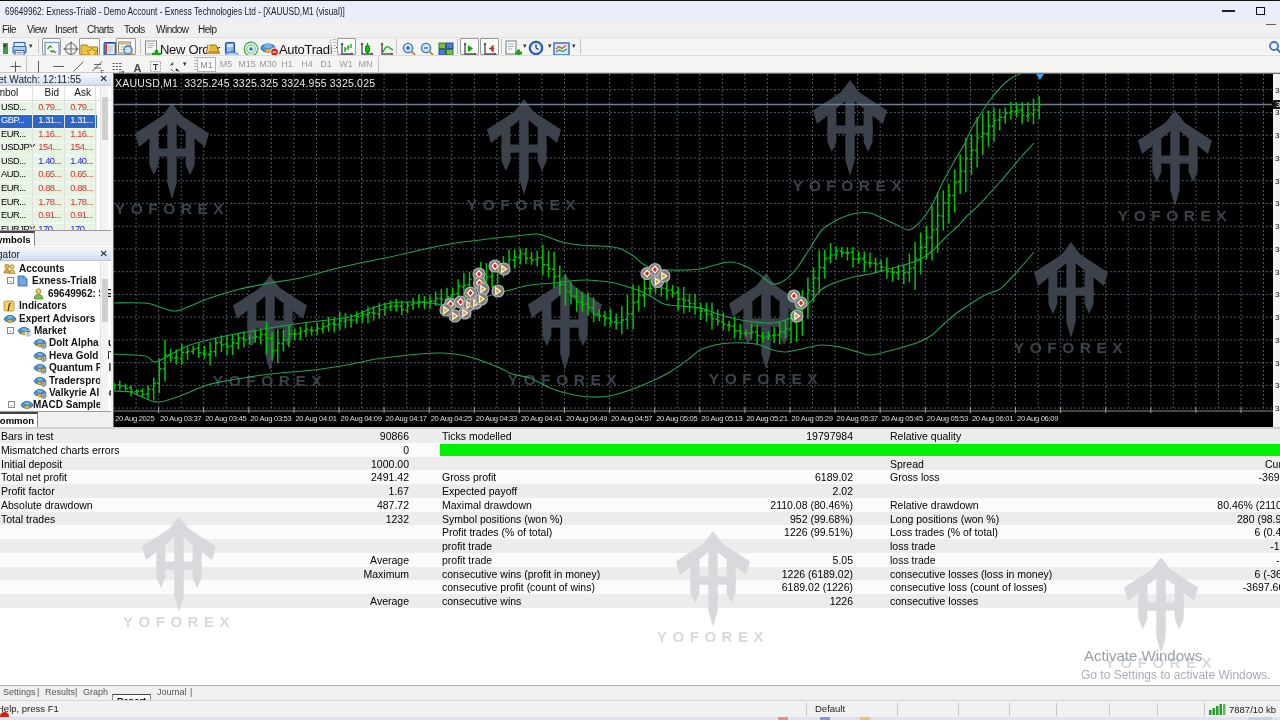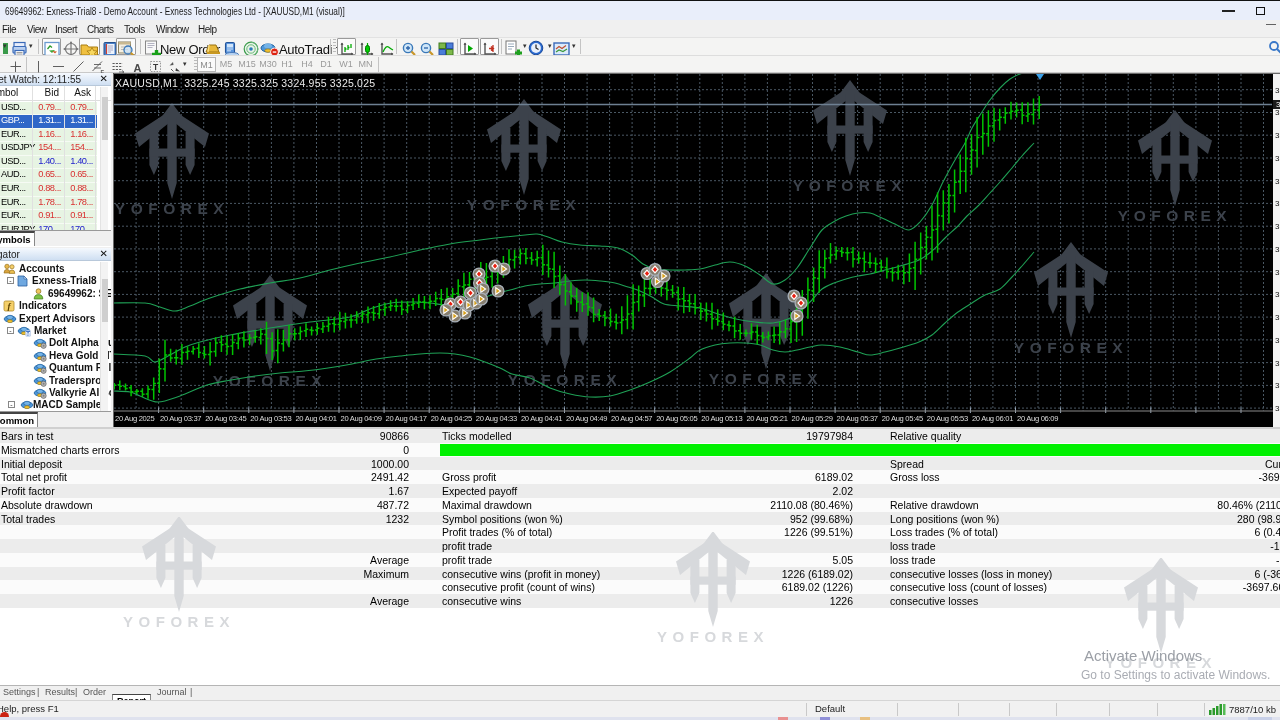--- a/index.html
+++ b/index.html
@@ -1050,21 +1050,21 @@
       </svg>
     <div style="position:absolute;left:1084px;top:218px;font-size:15px;color:#9b9fa6">Activate Windows</div>
     <div style="position:absolute;left:1081px;top:239px;font-size:12px;color:#a9acb3">Go to Settings to activate Windows.</div>
   </div>
 
   <div class="abs" id="btabs">
     <span style="left:3px">Settings</span>
       <span style="left:37px">|</span>
       <span style="left:45px">Results</span>
     <span style="left:75px">|</span>
-      <span style="left:83px">Order</span>
+      <span style="left:83px">Graph</span>
     <span class="atab" style="left:112px;top:8px;height:14px;border-top-width:1px">Report</span>
     <span style="left:157px">Journal</span>
       <span style="left:190px">|</span>
   </div>
   <div class="abs" id="status">
     <span style="position:absolute;left:-3px;top:2px">Help, press F1</span>
     <span class="statsep" style="left:806px"></span>
     <span style="position:absolute;left:815px;top:2px">Default</span>
     <span class="statsep" style="left:897px"></span>
       <span class="statsep" style="left:958px"></span>

